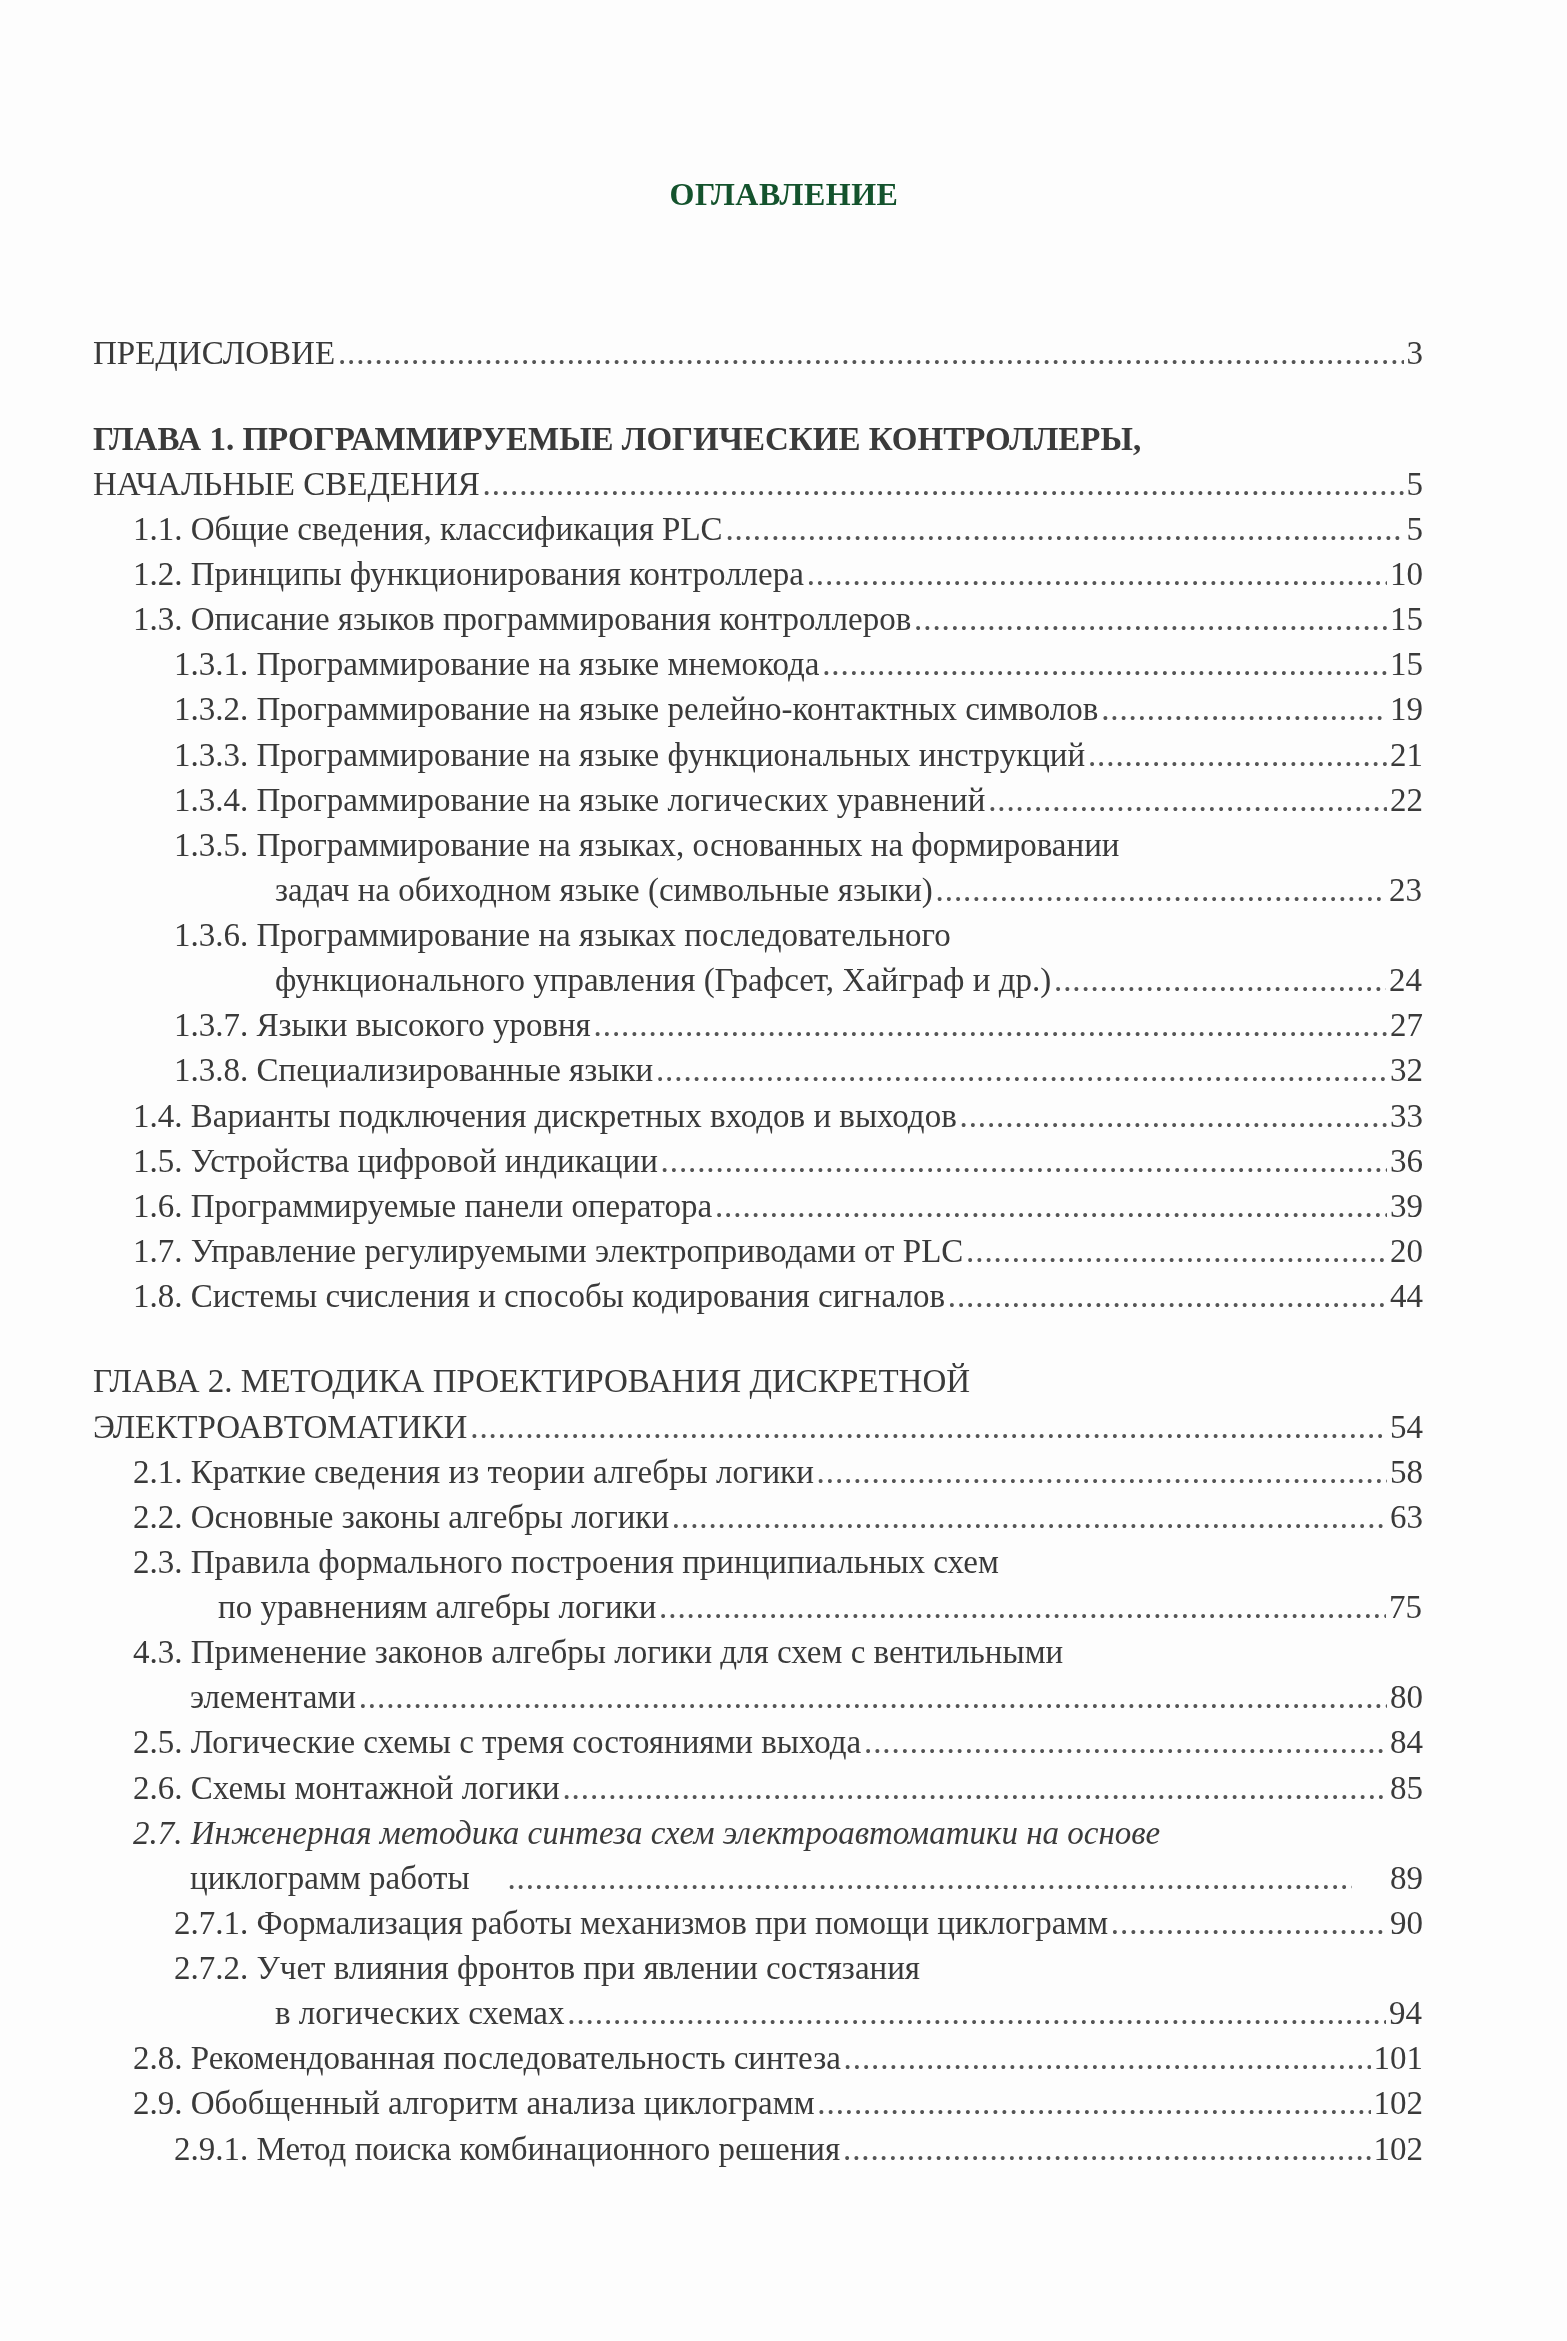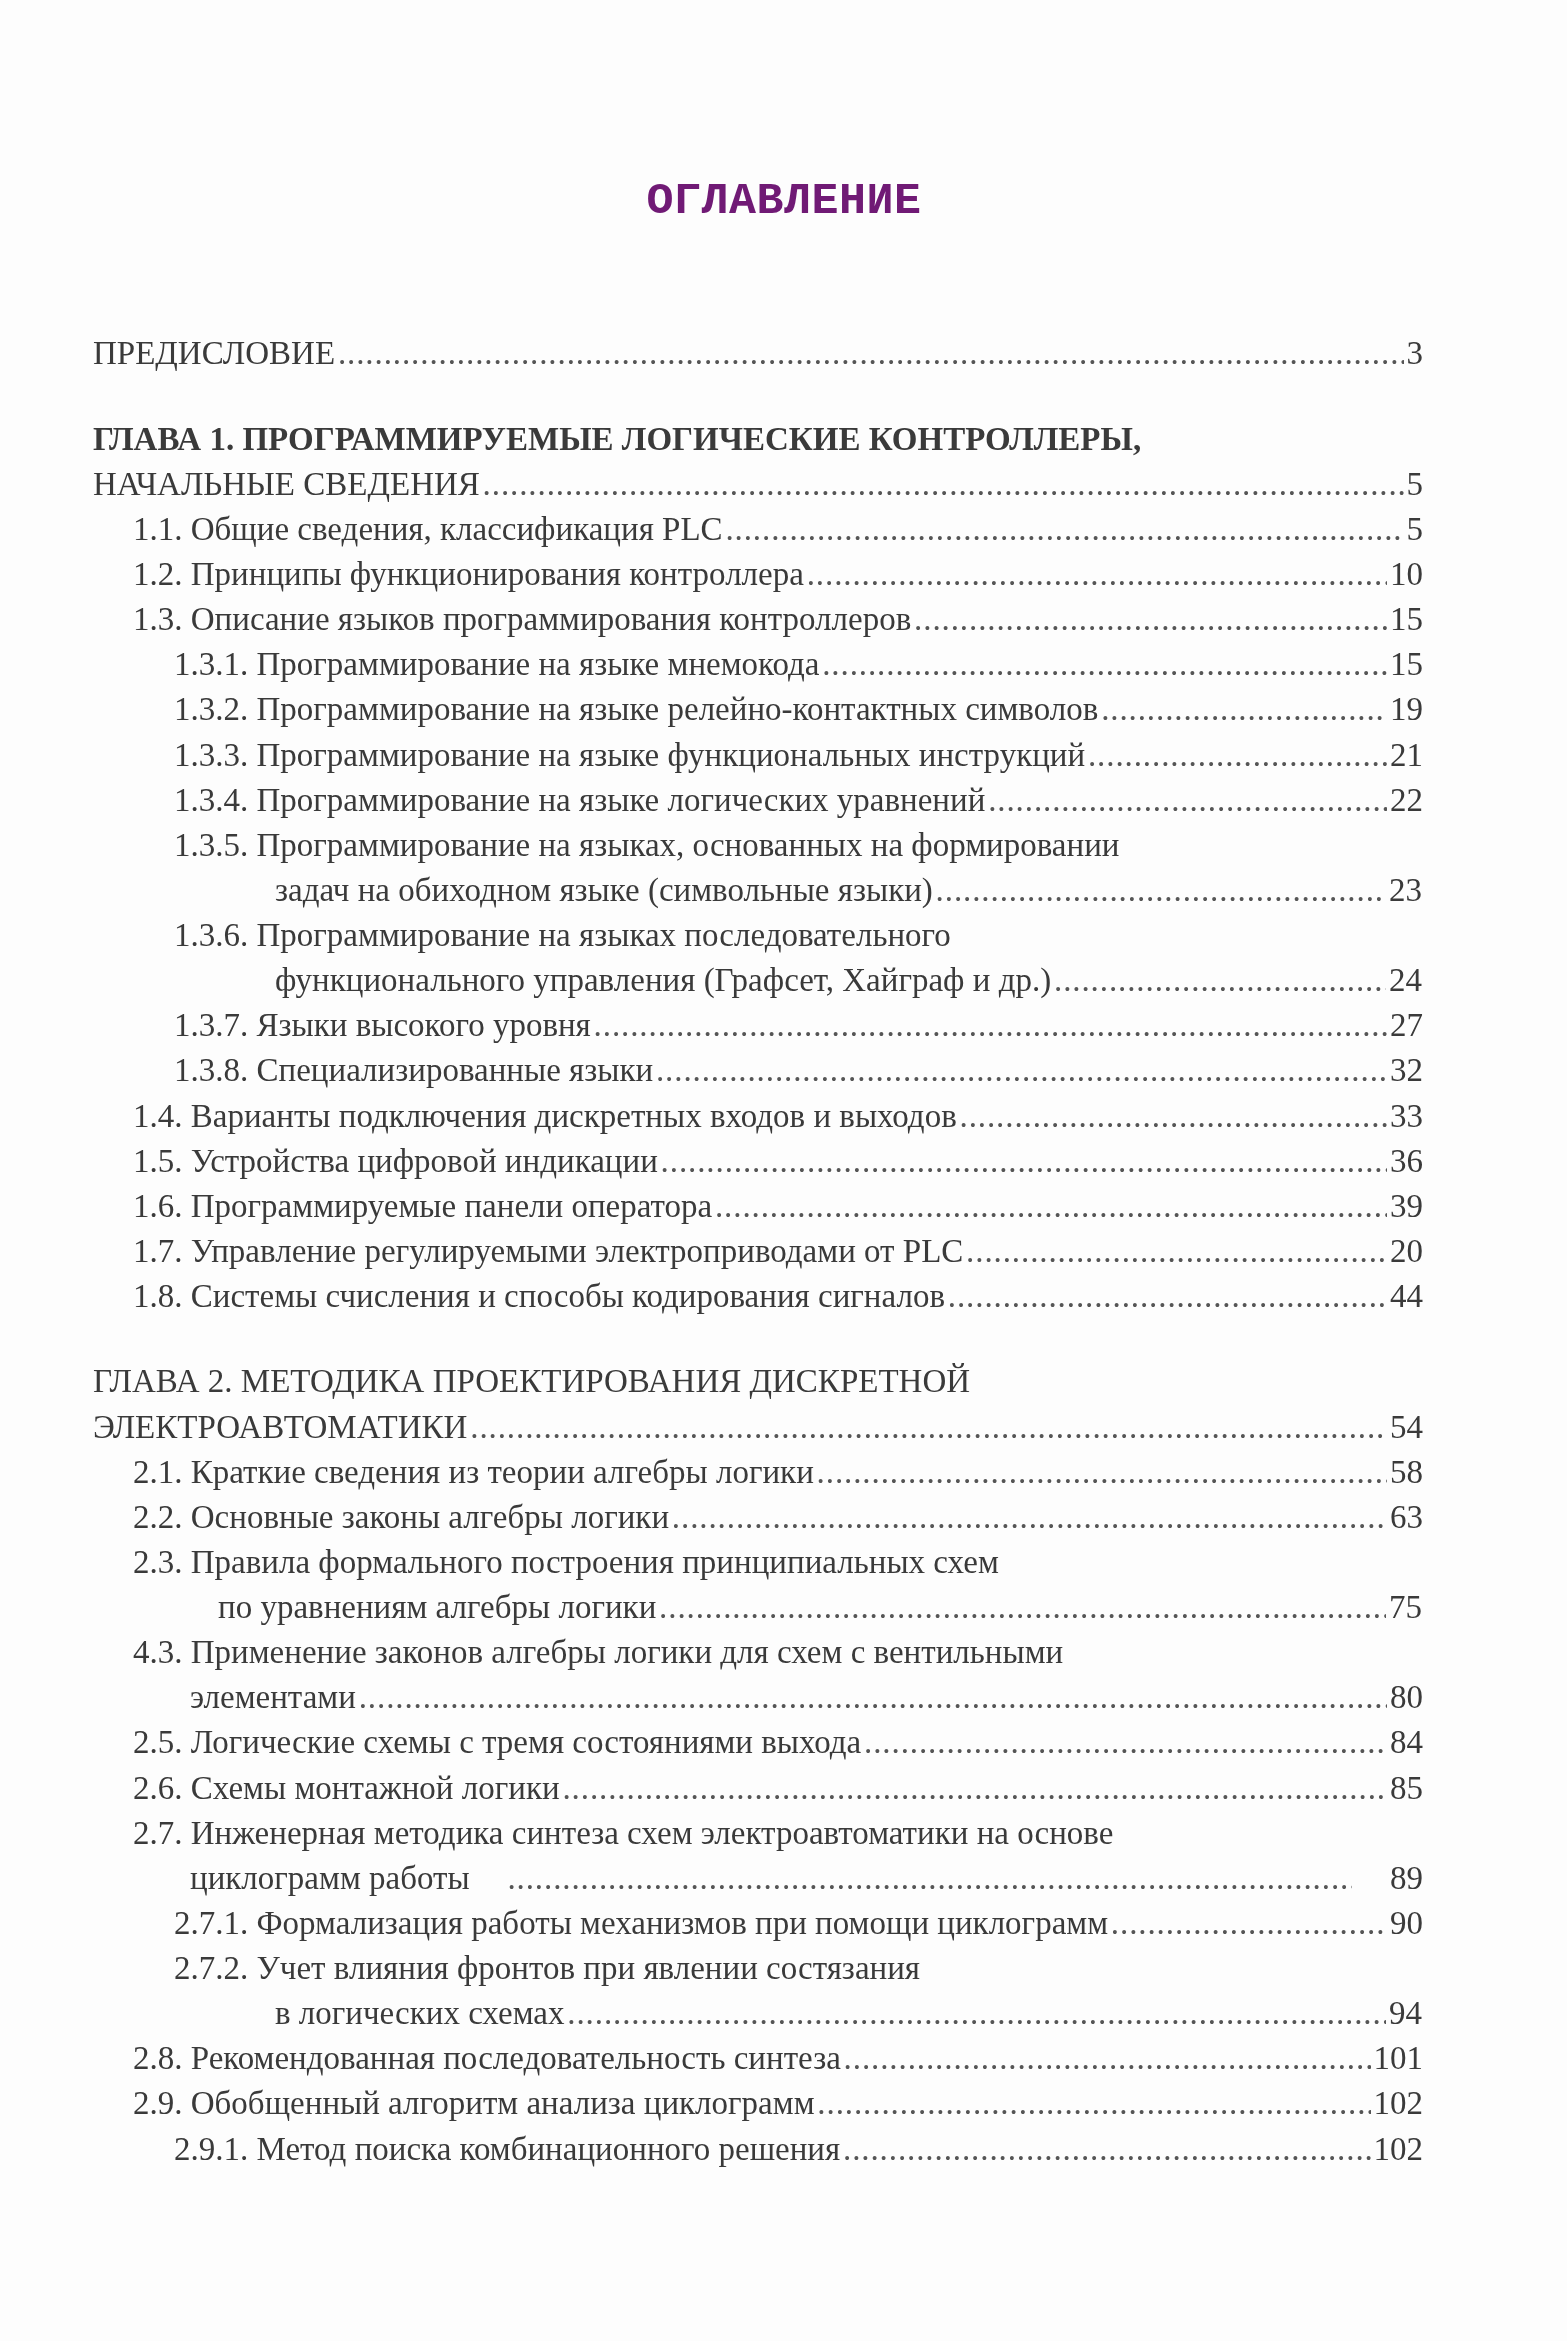--- a/index.html
+++ b/index.html
@@ -1,20 +1,20 @@
 <!DOCTYPE html>
 <html style="font-size:7.6px"><head>
 <meta charset="utf-8">
 <style>
   html, body { margin: 0; padding: 0; background: #ffffff; }
   body { width: 1568px; height: 2342px; position: relative; overflow: hidden;
          font-family: "Liberation Serif", "DejaVu Serif", serif; color: #3a3a3a; }
   .page { position: absolute; left: 0; top: 0; width: 1568px; height: 2342px; background: #fdfdfd; }
   .title { position: absolute; top: 176px; left: 0; width: 1568px; text-align: center;
-           font-size: 45px; font-weight: bold; letter-spacing: 0.5px; color: #701a75; font-family: Liberation Mono, monospace; }
+           font-size: 32px; font-weight: bold; letter-spacing: 0.5px; color: #14532d; }
   .row { position: absolute; display: flex; align-items: baseline; font-size: 33px; line-height: 1; white-space: nowrap; }
   .row .txt { flex: 0 0 auto; }
   .row .dots { flex: 1 1 auto; overflow: hidden; margin: 0 2.8px; letter-spacing: 0.9px; color: #555; }
   .row .dots::before { content: "........................................................................................................................................................................................................................................................................................................................................................................"; }
   .row .pg { flex: 0 0 auto; text-align: right; }
   .plain { position: absolute; font-size: 33px; line-height: 1; white-space: nowrap; }
 </style>
 </head>
 <body>
 
@@ -147,21 +147,21 @@
   <div class="row" style="left:133px; width:1290px; top:1726px;">
     <span class="txt">2.5. Логические схемы с тремя состояниями выхода</span>
       <span class="dots"></span>
       <span class="pg">84</span>
   </div>
   <div class="row" style="left:133px; width:1290px; top:1772px;">
     <span class="txt">2.6. Схемы монтажной логики</span>
       <span class="dots"></span>
       <span class="pg">85</span>
   </div>
-  <div class="plain" style="left:133px; top:1817px;">2.7. Инженерная методика синтеза схем электроавтоматики на основе</div>
+  <div class="plain" style="left:133px; top:1817px;font-style:italic;">2.7. Инженерная методика синтеза схем электроавтоматики на основе</div>
   <div class="row" style="left:190px; width:1233px; top:1862px;gap:35px;">
     <span class="txt">циклограмм работы</span>
       <span class="dots"></span>
       <span class="pg">89</span>
   </div>
   <div class="row" style="left:174px; width:1249px; top:1907px;">
     <span class="txt">2.7.1. Формализация работы механизмов при помощи циклограмм</span>
       <span class="dots"></span>
       <span class="pg">90</span>
   </div>

